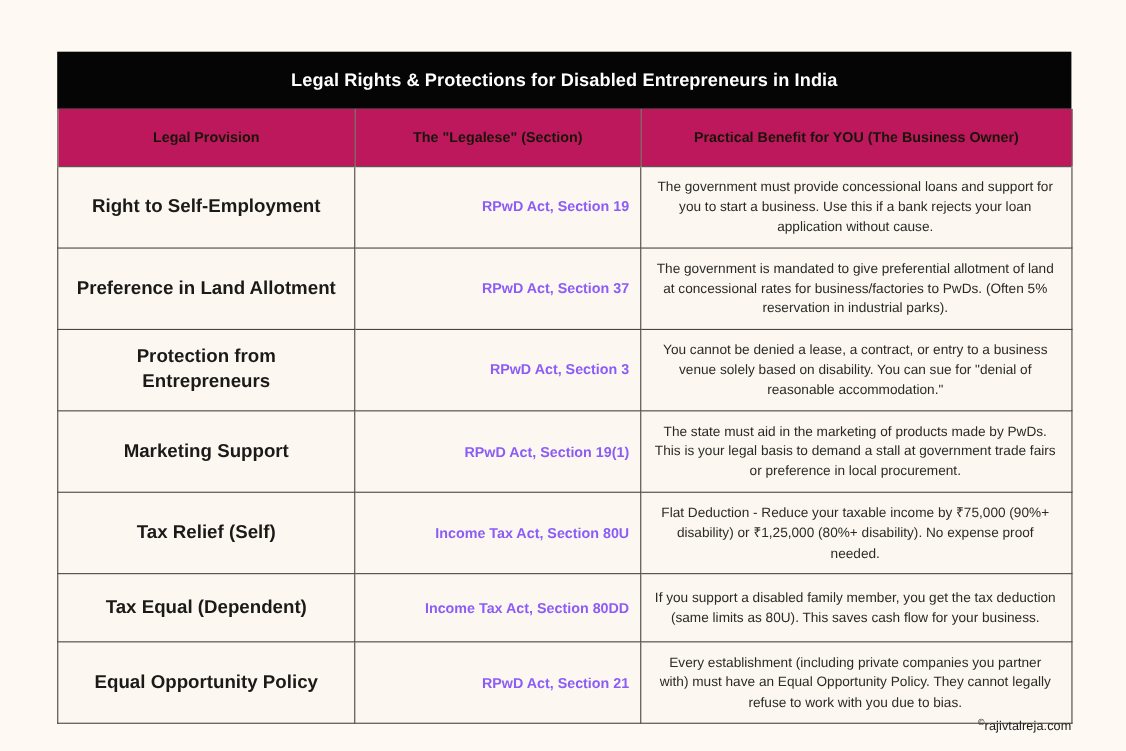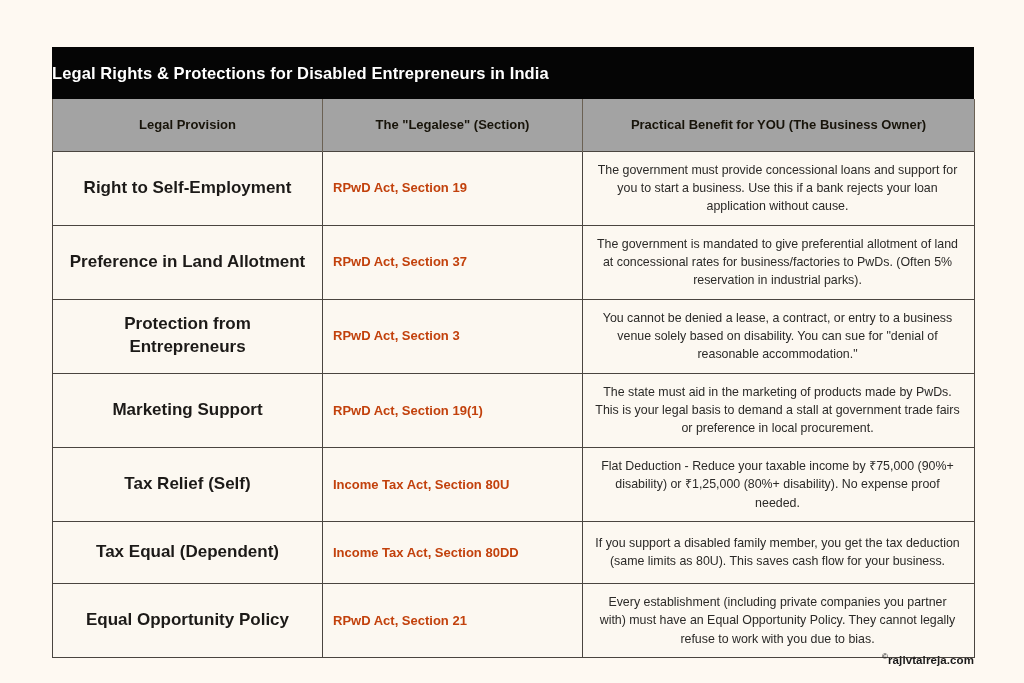--- a/index.html
+++ b/index.html
@@ -21,20 +21,21 @@
     top: 47px;
     width: 922px;
   }
 
   
   .title-bar {
     background: #050505;
     height: 52px;
     display: flex;
     align-items: center;
+    justify-content: center;
     box-sizing: border-box;
   }
   .title-bar .title-text {
     color: #FFFFFF;
     font-size: 16.5px;
     font-weight: bold;
     letter-spacing: 0.1px;
     text-align: center;
   }
 
@@ -43,21 +44,21 @@
     width: 100%;
     border-collapse: collapse;
     table-layout: fixed;
     background: #FCF8F1;
   }
   table.legal-table col.c1 { width: 270px; }
   table.legal-table col.c2 { width: 260px; }
   table.legal-table col.c3 { width: 392px; }
 
   table.legal-table th {
-    background: #a3a3a3;
+    background: #be185d;
     color: #18140A;
     font-size: 13px;
     font-weight: bold;
     height: 52px;
     padding: 4px 8px;
     text-align: center;
     vertical-align: middle;
     border-left: 1.4px solid #6b6154;
     border-right: 1.4px solid #6b6154;
     box-sizing: border-box;
@@ -73,24 +74,24 @@
 
   td.col-provision {
     text-align: center;
     font-size: 17px;
     font-weight: bold;
     color: #1c1a18;
     padding: 8px 14px;
     line-height: 1.35;
   }
   td.col-section {
-    text-align: left;
+    text-align: right;
     font-size: 13px;
     font-weight: bold;
-    color: #c2410c;
+    color: #8b5cf6;
     padding: 16px 10px;
     line-height: 1.35;
   }
   td.col-benefit {
     text-align: center;
     font-size: 12.4px;
     font-weight: normal;
     color: #2b2a28;
     padding: 9px 13px 9px 11px;
     line-height: 1.48;
@@ -100,21 +101,21 @@
   tr.r-short td { height: 55px; }
   tr.r-last td { height: 58px; }
 
   
   .watermark {
     position: absolute;
     right: 50px;
     top: 652px;
     font-size: 11.5px;
     color: #1a1a1a;
-    font-weight: bold;
+    font-weight: normal;
     letter-spacing: 0.1px;
     white-space: nowrap;
     margin-left: 20px;
   }
   .watermark .copy {
     font-size: 8px;
     vertical-align: super;
     margin-right: 0px;
   }
 </style>

